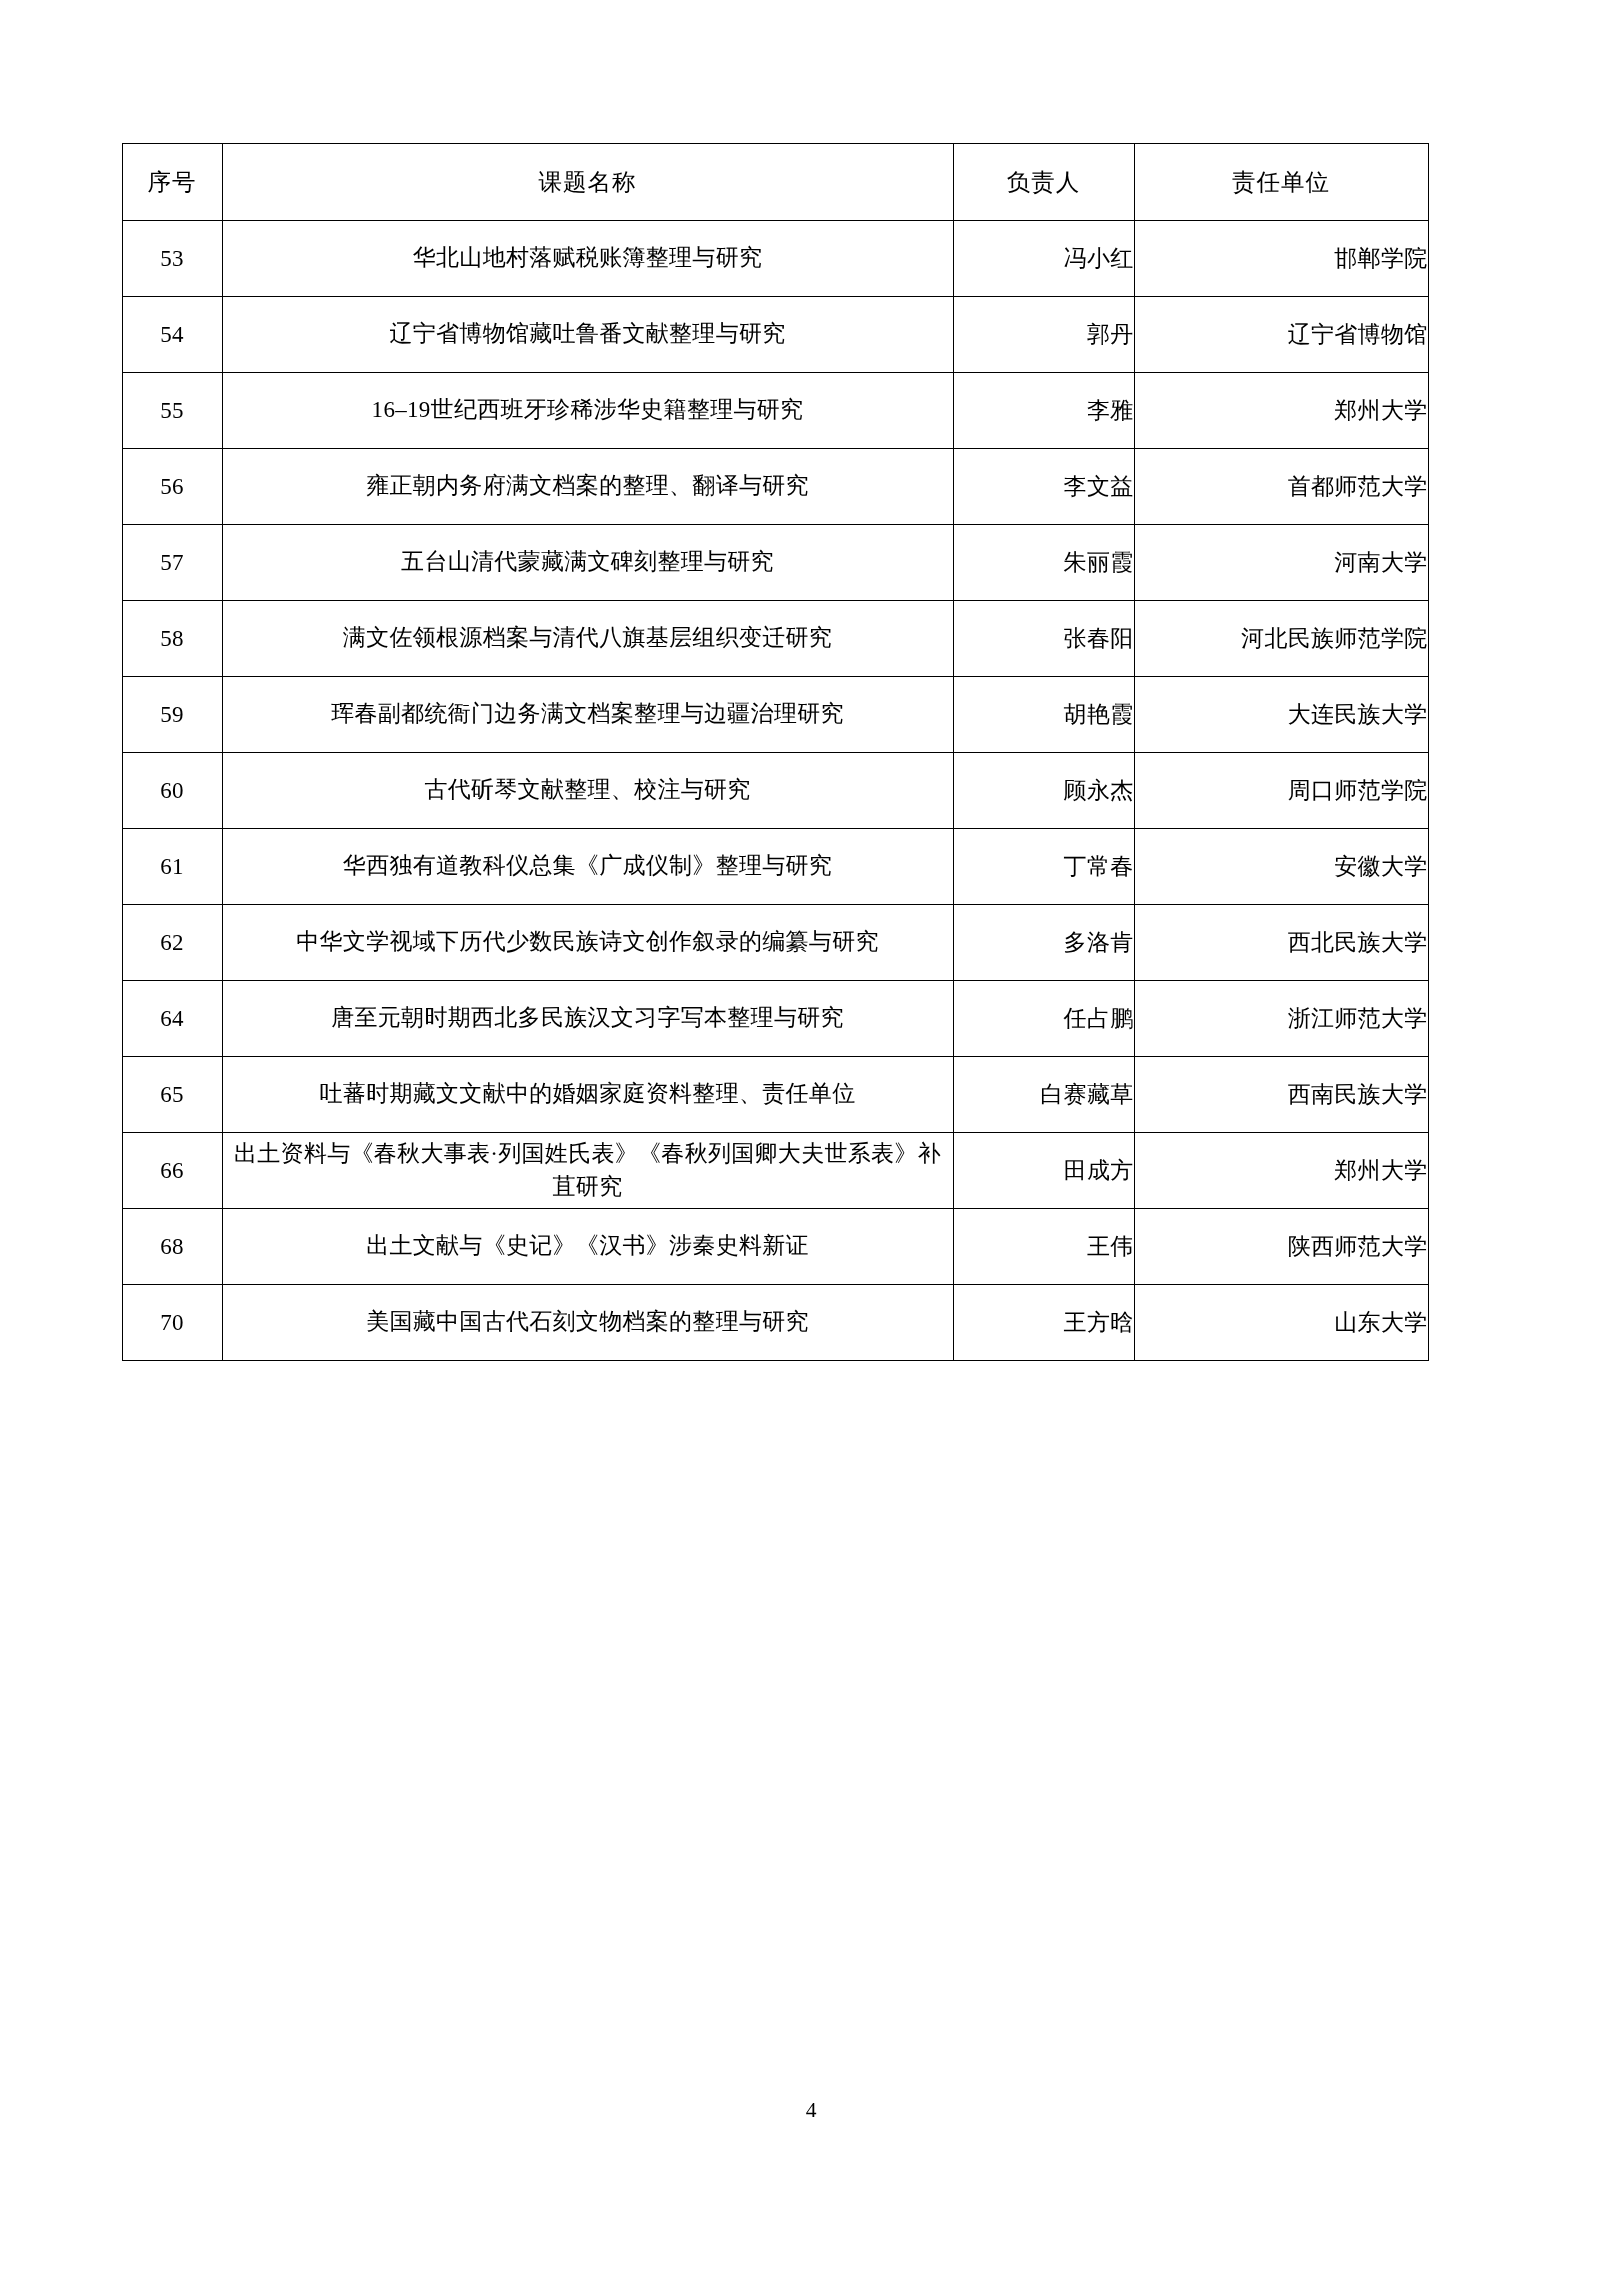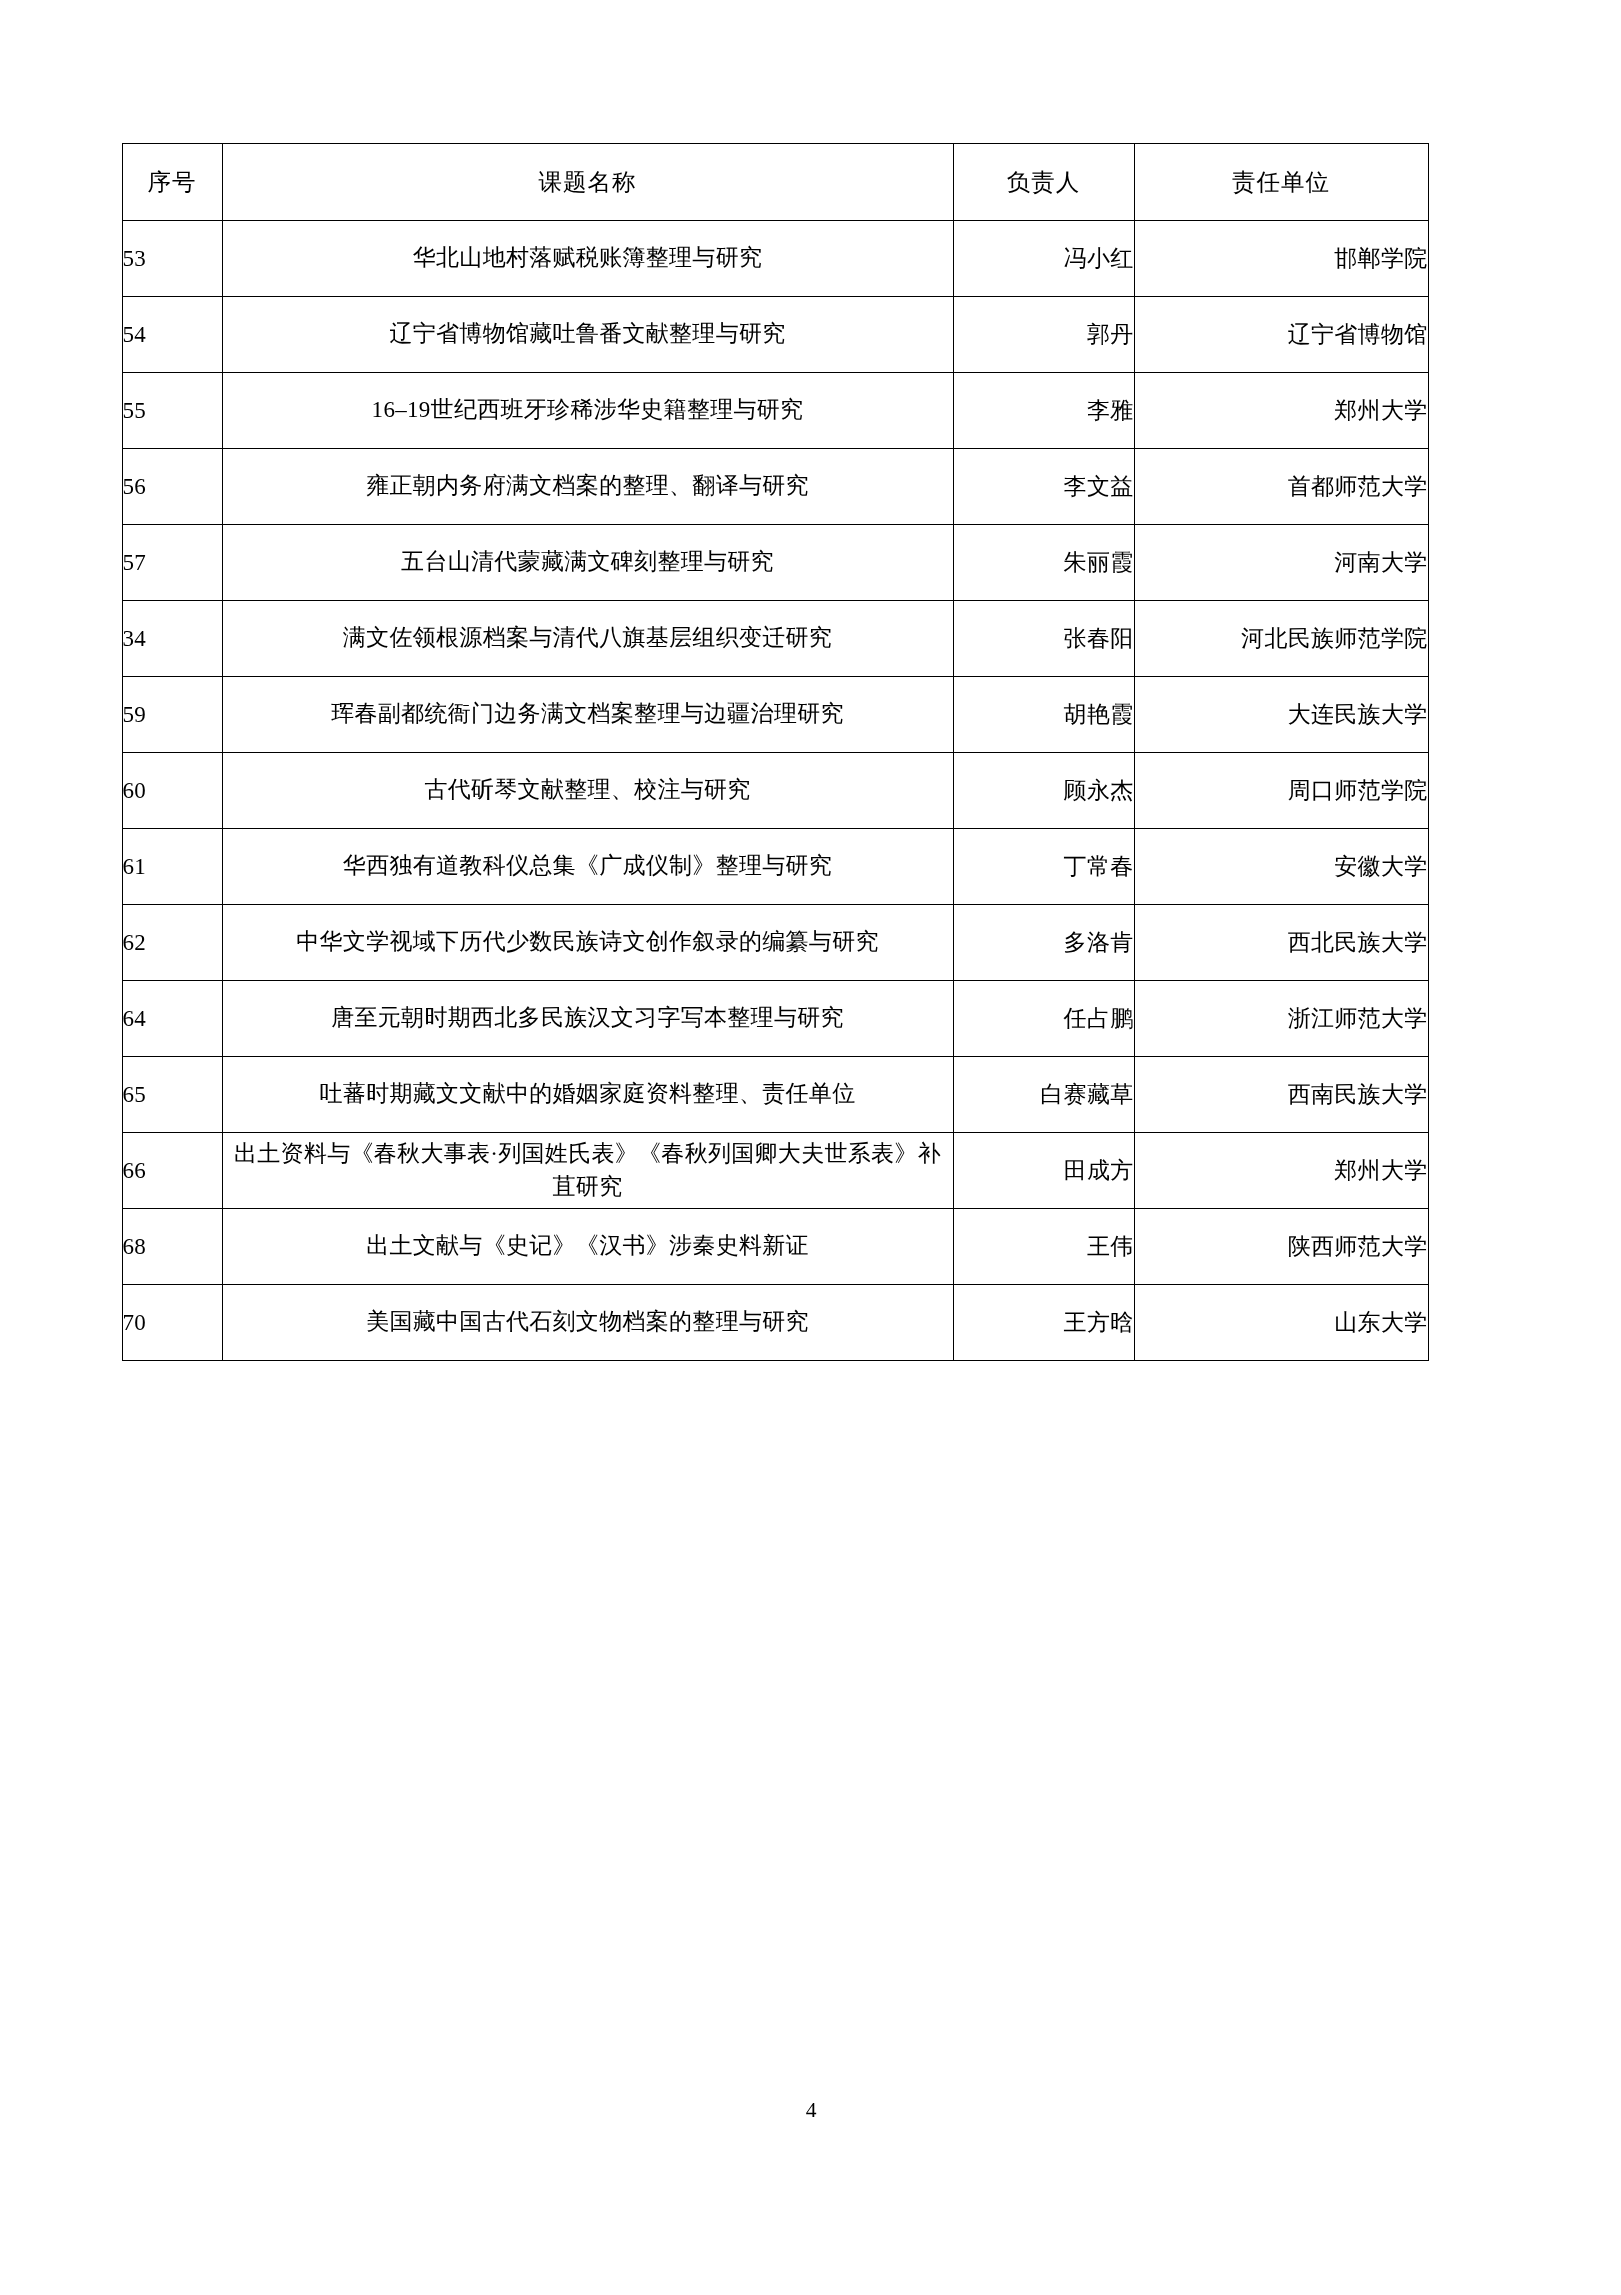--- a/index.html
+++ b/index.html
@@ -43,20 +43,21 @@
     text-align: center;
     height: 76px;
     letter-spacing: 1px;
   }
   tbody td {
     font-size: 23px;
     height: 75px;
     letter-spacing: 0.3px;
   }
   td.c-no {
+    text-align: center;
   }
   td.c-title {
     text-align: center;
     padding: 5.1px 7.2px 5.1px 11.2px;
     line-height: 1.42;
   }
   td.c-leader, td.c-unit {
     text-align: right;
     padding: 3.1px 4.1px;
   }
@@ -114,21 +115,21 @@
         <td class="c-leader">李文益</td>
         <td class="c-unit">首都师范大学</td>
       </tr>
       <tr>
         <td class="c-no">57</td>
         <td class="c-title">五台山清代蒙藏满文碑刻整理与研究</td>
         <td class="c-leader">朱丽霞</td>
         <td class="c-unit">河南大学</td>
       </tr>
       <tr>
-        <td class="c-no">34</td>
+        <td class="c-no">58</td>
         <td class="c-title">满文佐领根源档案与清代八旗基层组织变迁研究</td>
         <td class="c-leader">张春阳</td>
         <td class="c-unit">河北民族师范学院</td>
       </tr>
       <tr>
         <td class="c-no">59</td>
         <td class="c-title">珲春副都统衙门边务满文档案整理与边疆治理研究</td>
         <td class="c-leader">胡艳霞</td>
         <td class="c-unit">大连民族大学</td>
       </tr>

